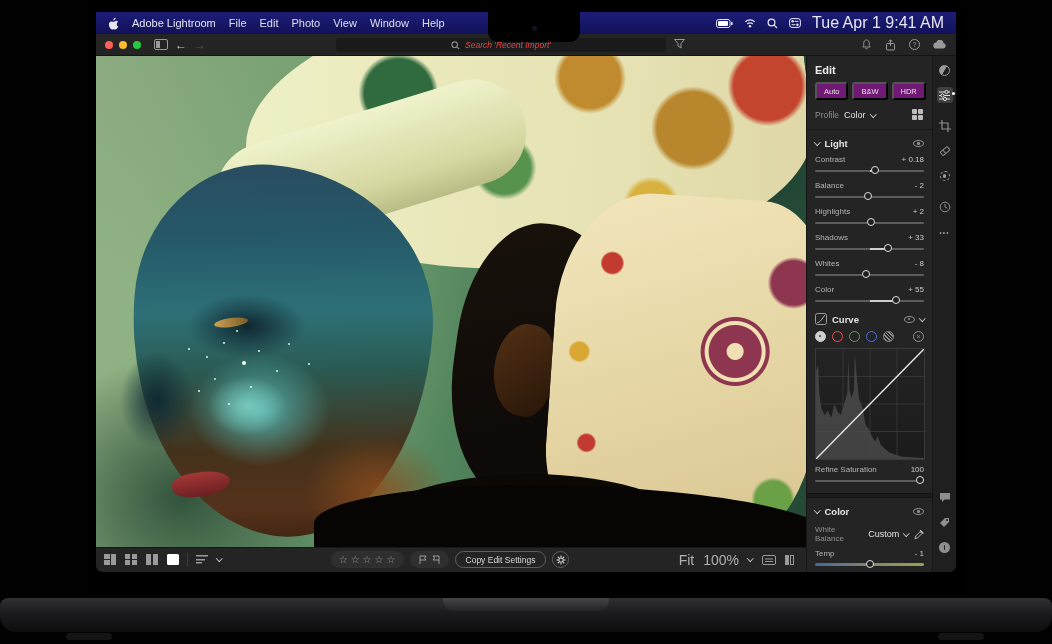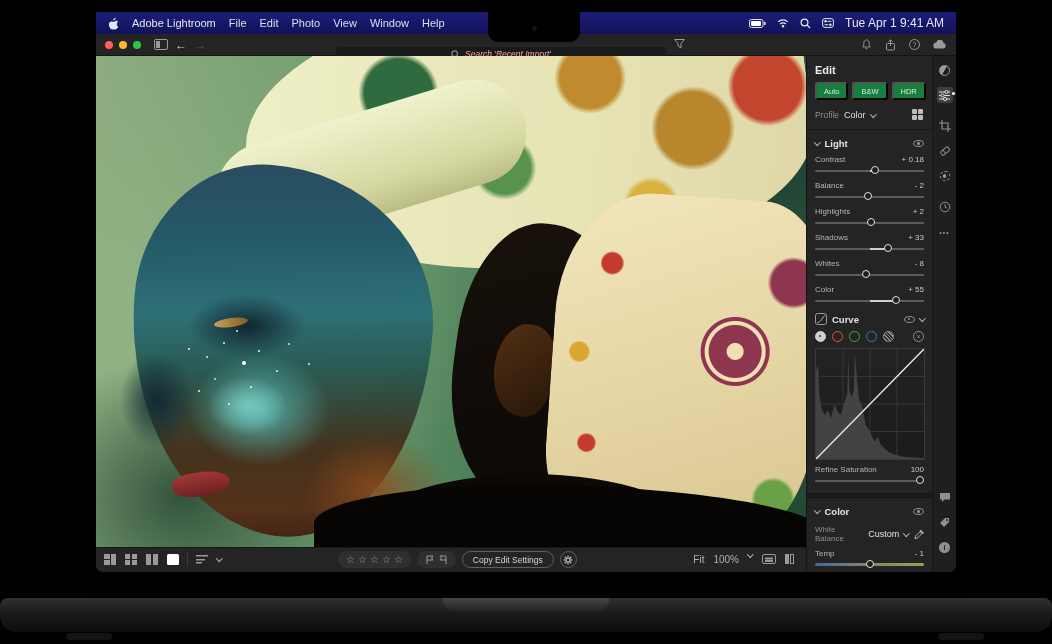--- a/index.html
+++ b/index.html
@@ -14,30 +14,30 @@
 .base{position:absolute;left:0;top:598px;width:1052px;height:34px;background:linear-gradient(180deg,#303032,#1b1b1d 45%,#0d0d0e);border-radius:8px 8px 16px 16px}
 .groove{position:absolute;left:443px;top:598px;width:166px;height:13px;background:linear-gradient(180deg,#454547,#232325);border-radius:0 0 11px 11px}
 .foot{position:absolute;top:633px;width:46px;height:7px;border-radius:4px;background:#141415}
 .foot.l{left:66px}.foot.r{left:938px}
 
 
 .menubar{position:absolute;left:0;top:0;width:860px;height:22px;display:flex;align-items:center;padding:0 12px;gap:13px;background:linear-gradient(180deg,#1d1d78,#11115a);color:#e6e6f2;font-size:11px}
 .menubar .app{font-weight:normal}
 .mitem{opacity:.95}
 .mright{margin-left:auto;display:flex;align-items:center;gap:11px}
-.time{font-size:12px}
+.time{font-size:16px}
 
 
 .window{position:absolute;left:0;top:22px;width:860px;height:538px;background:#232323;border-radius:0 0 7px 7px;overflow:hidden;display:flex;flex-direction:column}
 .toolbar{height:22px;flex:0 0 22px;display:flex;align-items:center;padding:0 9px;gap:7px;background:#242424;border-bottom:1px solid #131313;position:relative}
 .tl{width:8px;height:8px;border-radius:50%}
 .tlgroup{display:flex;gap:6px;margin-right:6px}
 .navarrow{font-size:12px;line-height:1}
 .back{color:#c9c9c9}.fwd{color:#555}
-.searchbox{position:absolute;left:240px;top:13px;width:330px;height:14px;background:#1a1a1a;border-radius:3px;display:flex;align-items:center;justify-content:center;gap:5px;color:#fca5a5}
+.searchbox{position:absolute;left:240px;top:4px;width:330px;height:14px;background:#1a1a1a;border-radius:3px;display:flex;align-items:center;justify-content:center;gap:5px;color:#ef4444}
 .searchbox .ph{font-size:8.5px;font-style:italic}
 .funnel{position:absolute;left:578px;top:5px}
 .tbright{margin-left:auto;display:flex;align-items:center;gap:13px}
 
 .mainrow{flex:1;display:flex;min-height:0}
 .photocol{width:710px;display:flex;flex-direction:column;min-width:0}
 .photo{position:relative;height:491px;overflow:hidden;background:#111}
 
 
 .photo>div{position:absolute}
@@ -81,36 +81,36 @@
 
 .btoolbar{flex:0 0 24px;display:flex;align-items:center;background:#242424;border-top:1px solid #171717;padding:0 8px;gap:8px;color:#a8a8a8}
 .vi{width:13px;height:11px;background-repeat:no-repeat}
 .vi-pg{background-image:linear-gradient(#9a9a9a,#9a9a9a),linear-gradient(#9a9a9a,#9a9a9a),linear-gradient(#9a9a9a,#9a9a9a);background-size:6px 5px,6px 5px,5px 11px;background-position:0 0,0 6px,7px 0}
 .vi-grid{background-image:linear-gradient(#9a9a9a,#9a9a9a),linear-gradient(#9a9a9a,#9a9a9a),linear-gradient(#9a9a9a,#9a9a9a),linear-gradient(#9a9a9a,#9a9a9a);background-size:5px 5px;background-position:0 0,7px 0,0 6px,7px 6px}
 .vi-cols{background-image:linear-gradient(#9a9a9a,#9a9a9a),linear-gradient(#9a9a9a,#9a9a9a);background-size:5px 11px;background-position:0 0,7px 0}
 .vi-detail{width:12px;background:#fff;border-radius:1.5px}
 .vdiv{width:1px;height:13px;background:#3c3c3c}
 .vi-sort{background-image:linear-gradient(#9a9a9a,#9a9a9a),linear-gradient(#9a9a9a,#9a9a9a),linear-gradient(#9a9a9a,#9a9a9a);background-size:12px 1.5px,9px 1.5px,6px 1.5px;background-position:0 1px,0 4.5px,0 8px}
 .btcenter{margin-left:auto;display:flex;align-items:center;gap:6px}
-.btright{margin-left:auto;display:flex;align-items:flex-start;gap:9px;margin-right:4px;font-size:10px;color:#b0b0b0}
+.btright{margin-left:auto;display:flex;align-items:center;gap:9px;margin-right:4px;font-size:14px;color:#b0b0b0}
 .pill{background:#2f2f2f;border-radius:9px;height:17px;display:flex;align-items:center;padding:0 8px;gap:3px}
 .star{font-size:10px;color:#a0a0a0;line-height:1}
 .copybtn{border:1px solid #5f5f5f;border-radius:9px;height:17px;padding:0 10px;font-size:8.5px;color:#d8d8d8;display:flex;align-items:center;background:transparent}
 .gearbtn{width:17px;height:17px;border:1px solid #5f5f5f;border-radius:50%;display:flex;align-items:center;justify-content:center}
 .ba-icon{display:flex;gap:1.5px}
 .ba-icon i{display:block;width:4px;height:10px;border:1px solid #9a9a9a}
 .ba-icon i.f{background:#9a9a9a}
 .fs-icon{width:14px;height:10px;border:1px solid #9a9a9a;border-radius:2px;position:relative}
 .fs-icon::after{content:"";position:absolute;left:2px;bottom:1.5px;width:8px;height:1.5px;background:#9a9a9a;box-shadow:0 -2.5px 0 #9a9a9a}
 
 
 .editpanel{width:126px;flex:0 0 126px;background:#242424;border-left:1px solid #151515;padding:8px 8px 0;overflow:hidden;color:#cfcfcf;position:relative}
 .ptitle{font-size:11px;font-weight:bold;color:#ececec}
 .btnrow{display:flex;gap:4px;margin-top:6px}
-.ebtn{background:#15803d;border-radius:3px;padding:2.5px 7px;font-size:7.5px;color:#e2e2e2}
+.ebtn{background:#701a75;border-radius:3px;padding:2.5px 7px;font-size:7.5px;color:#e2e2e2}
 .ebtn.hdr{margin-left:auto}
 .profrow{display:flex;align-items:center;gap:5px;margin-top:9px;font-size:8.5px;color:#8f8f8f}
 .profrow .val{color:#e2e2e2;font-size:9px}
 .pgrid{width:12px;height:12px;margin-left:auto;display:grid;grid-template-columns:5px 5px;grid-template-rows:5px 5px;gap:1px}
 .pgrid span{background:#bdbdbd;border-radius:1px}
 .hr{border-top:1px solid #191919;margin:8px -8px 0}
 .sechead{display:flex;align-items:center;gap:5px;margin-top:8px;font-size:9.5px;font-weight:bold;color:#e4e4e4}
 .chev{width:4.5px;height:4.5px;border-right:1.2px solid #bdbdbd;border-bottom:1.2px solid #bdbdbd;transform:rotate(45deg);display:inline-block;flex:0 0 auto;margin-top:-2px}
 .eye{width:11px;height:7px;border:1px solid #8f8f8f;border-radius:50%;margin-left:auto;position:relative}
 .eye::after{content:"";position:absolute;left:3.2px;top:1.4px;width:2.6px;height:2.6px;border-radius:50%;background:#8f8f8f}

